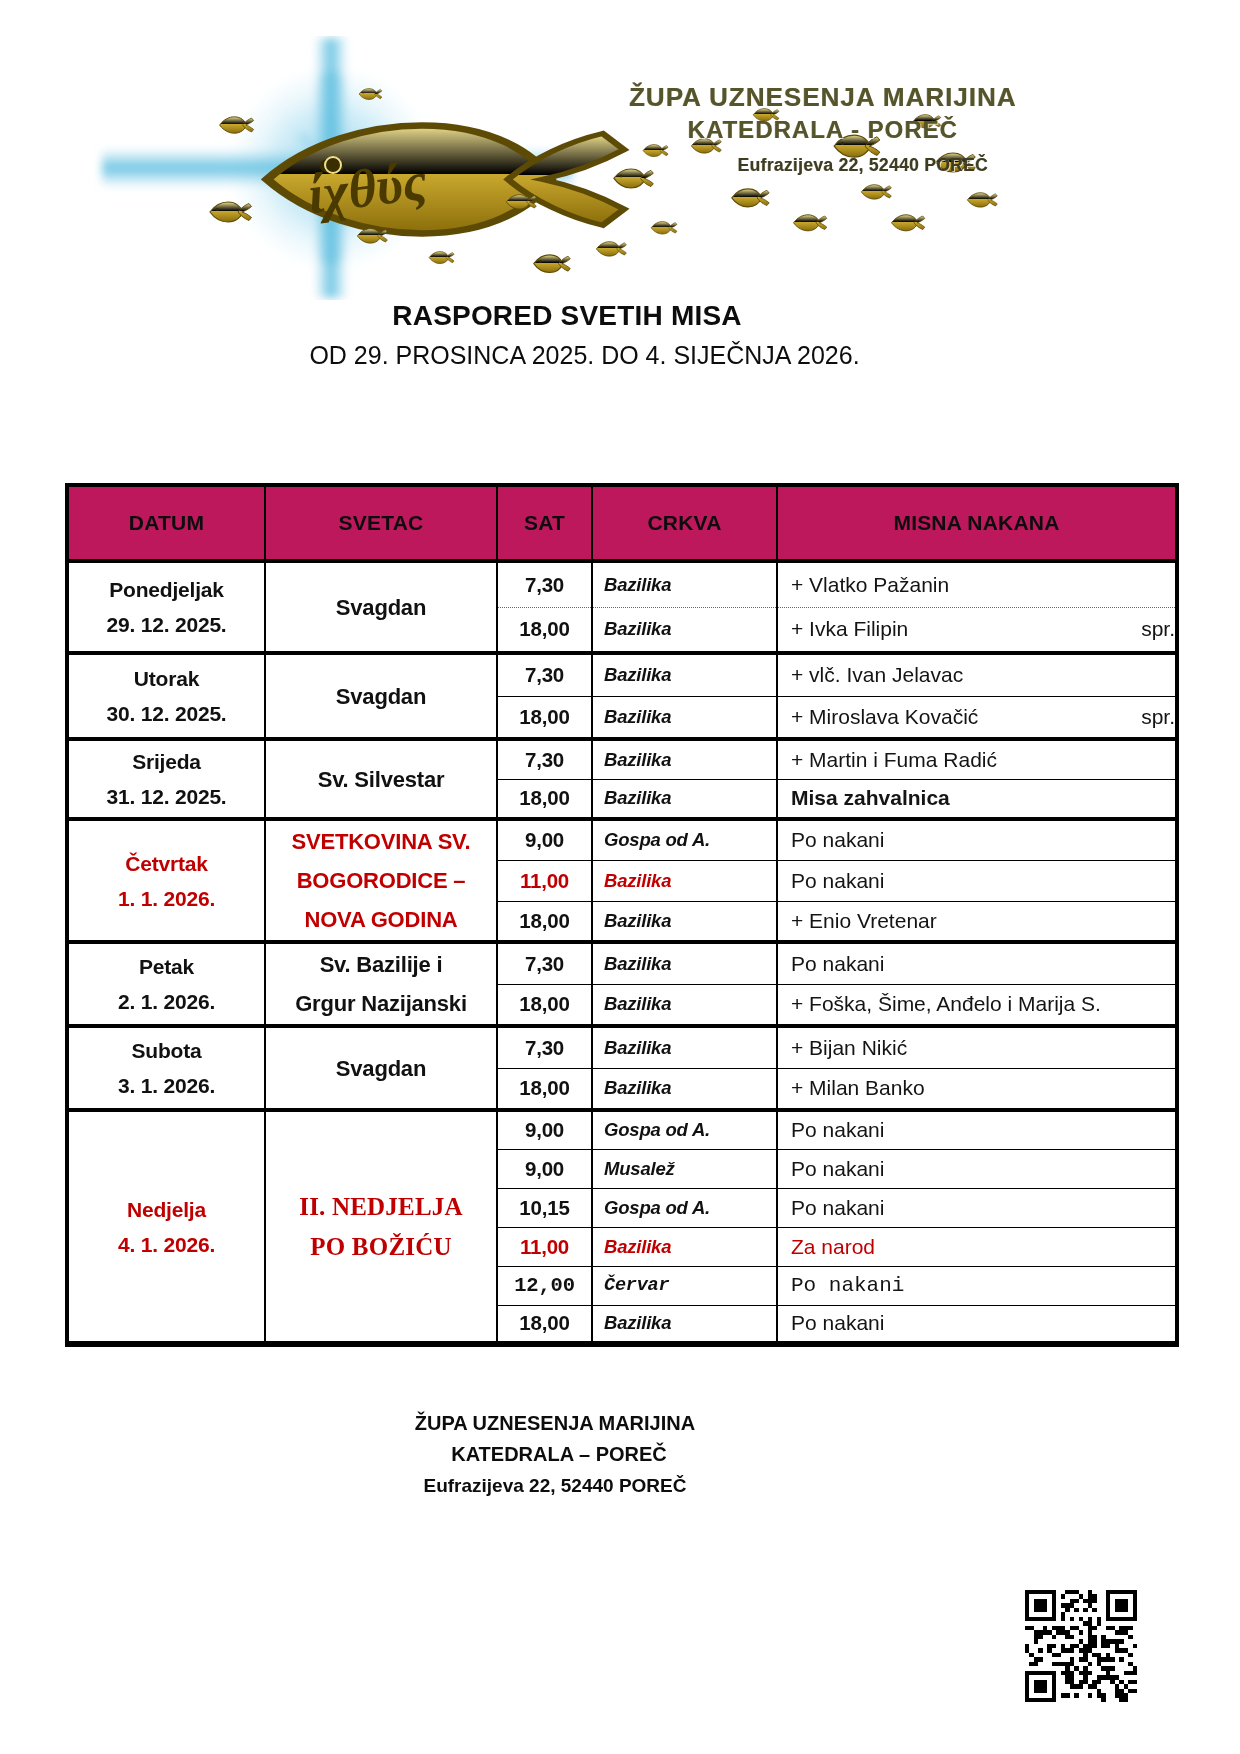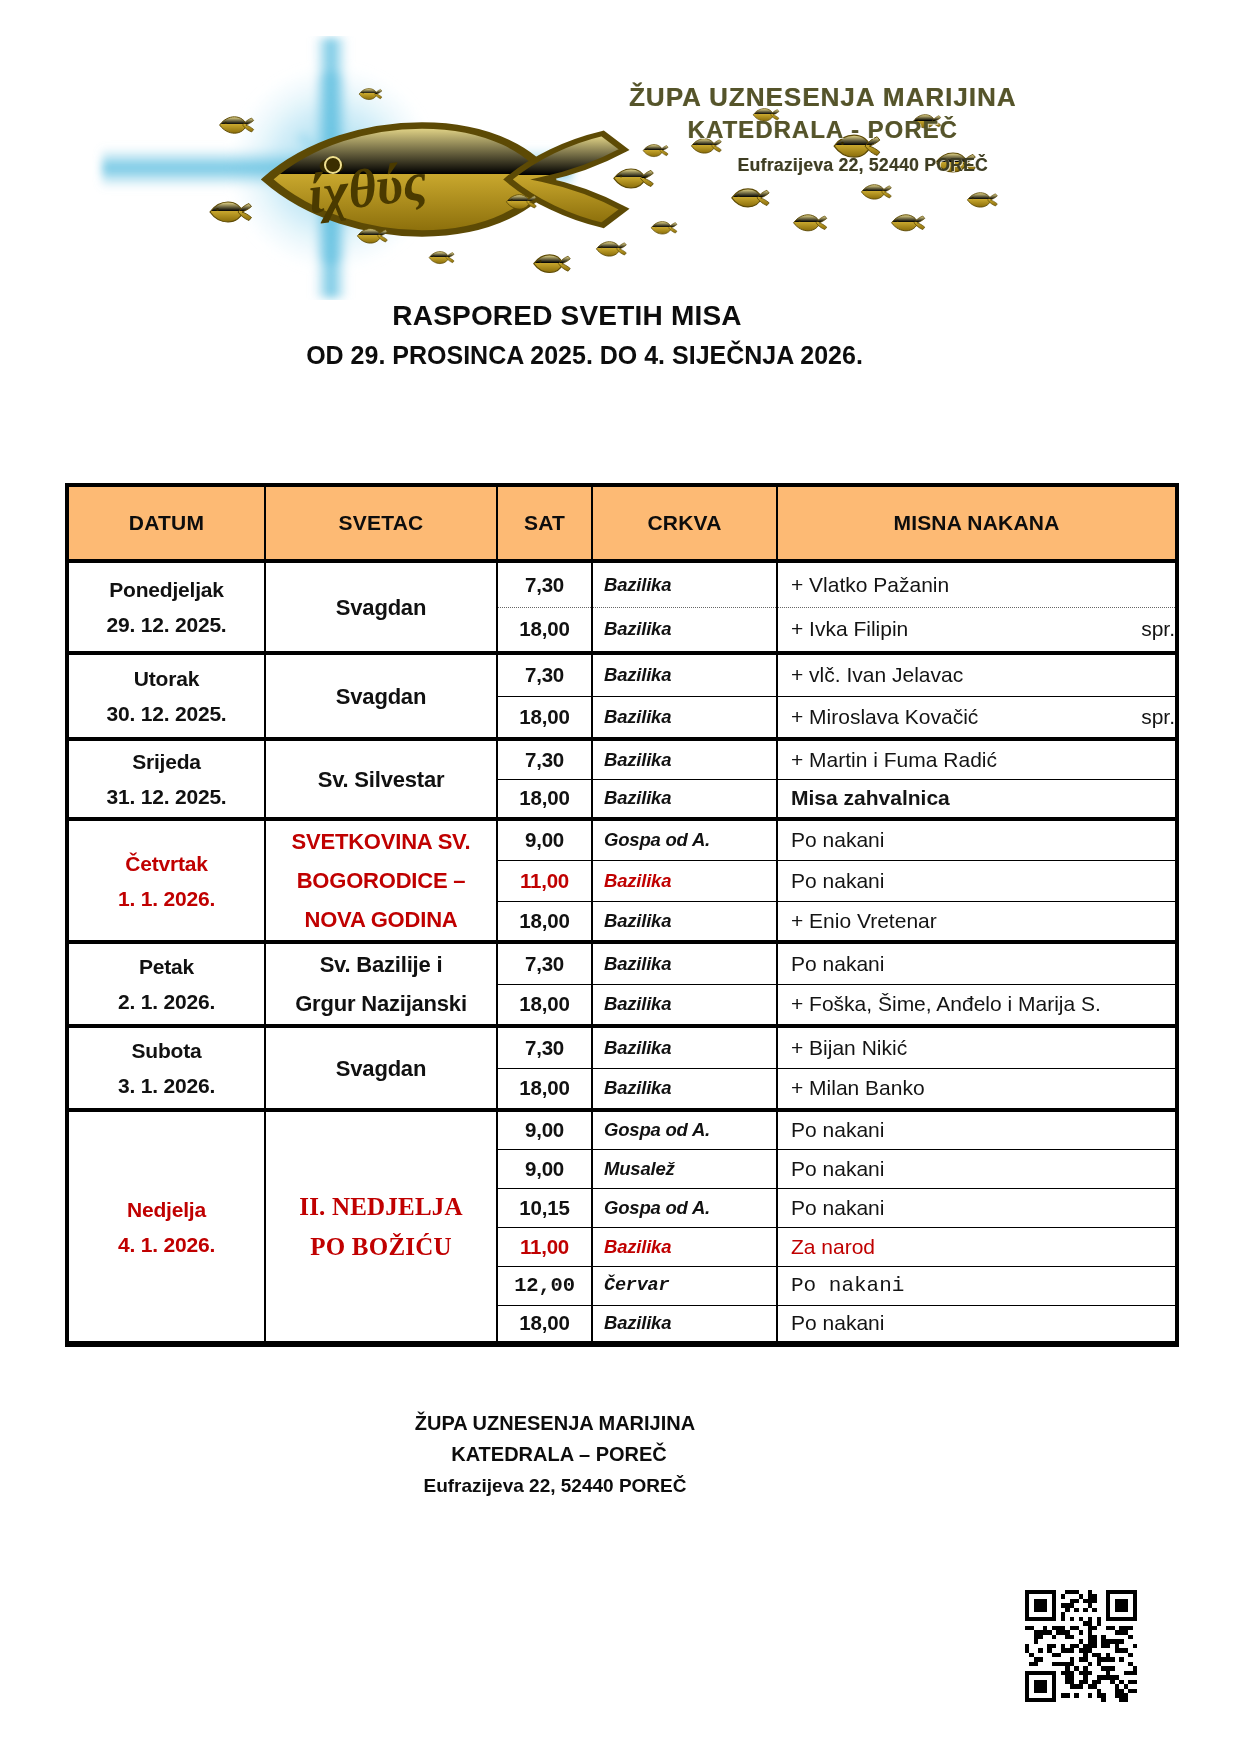--- a/index.html
+++ b/index.html
@@ -10,28 +10,28 @@
   .logo-wrap{position:absolute;left:90px;top:36px;width:920px;height:264px;}
   .logo-svg{position:absolute;left:0;top:0;}
   .parish-line{position:absolute;font-weight:bold;color:#55542a;text-shadow:1px 1px 0 rgba(255,255,250,.7),-0.5px -0.5px 0 rgba(60,58,20,.55);white-space:nowrap;}
   .parish-1{left:483px;top:46px;width:500px;text-align:center;font-size:26px;letter-spacing:1px;}
   .parish-2{left:483px;top:80px;width:500px;text-align:center;font-size:24px;letter-spacing:1px;}
   .parish-3{left:553px;top:119px;width:440px;text-align:center;font-size:17.5px;color:#3e3d24;letter-spacing:.3px;}
 
   
   .title-block{position:absolute;left:0;top:300px;width:1110px;text-align:center;padding-left:12px;}
   .doc-title{font-size:28px;font-weight:bold;letter-spacing:.2px;color:#0d0d0d;}
-  .doc-subtitle{margin-top:9px;font-size:25px;font-weight:bold;color:#0d0d0d;margin-left:35px;}
+  .doc-subtitle{margin-top:9px;font-size:25px;font-weight:normal;color:#0d0d0d;margin-left:35px;}
 
   
   .tbl-wrap{position:absolute;left:65px;top:483px;width:1112px;}
   table.sched{border-collapse:collapse;width:1110px;table-layout:fixed;background:#fff;}
   table.sched{border:4px solid #000;border-bottom-width:6px;}
   col.c-datum{width:198px;} col.c-svetac{width:232px;} col.c-sat{width:95px;} col.c-crkva{width:185px;} col.c-misna{width:400px;}
-  .sched th{border:2px solid #000;border-bottom:4px solid #000;height:70px;font-size:21px;font-weight:bold;letter-spacing:.2px;color:#0d0d0d;background:#fdba74;}
+  .sched th{border:2px solid #000;border-bottom:4px solid #000;height:70px;font-size:21px;font-weight:bold;letter-spacing:.2px;color:#0d0d0d;background:#be185d;}
   .sched td{border-left:2px solid #000;border-right:2px solid #000;padding:0;vertical-align:middle;background:#fff;}
   tr.day-first > td{border-top:4px solid #000;}
   tr.sub > td{border-top:1.5px solid #000;}
   tr.sub.dotted > td{border-top:1.5px dotted #666;}
   td.date-cell,td.svetac-cell{text-align:center;font-weight:bold;font-size:21px;line-height:35px;white-space:pre-line;letter-spacing:-.2px;}
   td.svetac-cell{font-size:22px;line-height:39px;}
   td.svetac-cell.serif{font-family:"Liberation Serif","DejaVu Serif",serif;font-size:25px;line-height:40px;letter-spacing:.2px;}
   td.time-cell{text-align:center;font-weight:bold;font-size:20.5px;letter-spacing:-.2px;}
   td.church-cell{font-style:italic;font-weight:bold;font-size:18.5px;padding-left:11px;letter-spacing:-.2px;}
   td.intention-cell{font-size:21px;padding-left:13px;color:#141414;}

